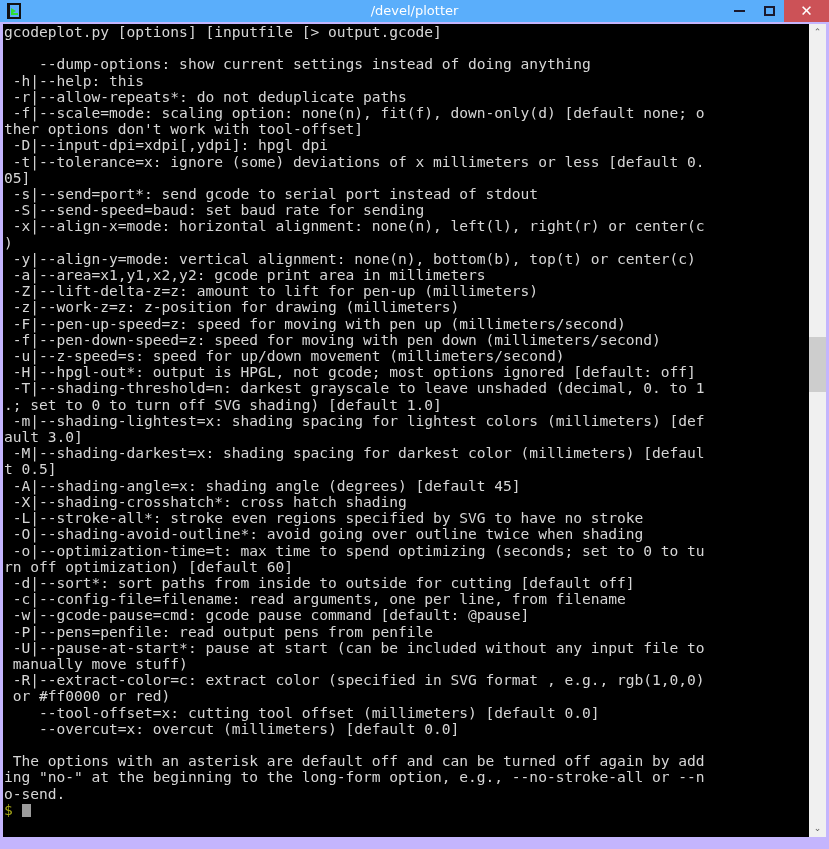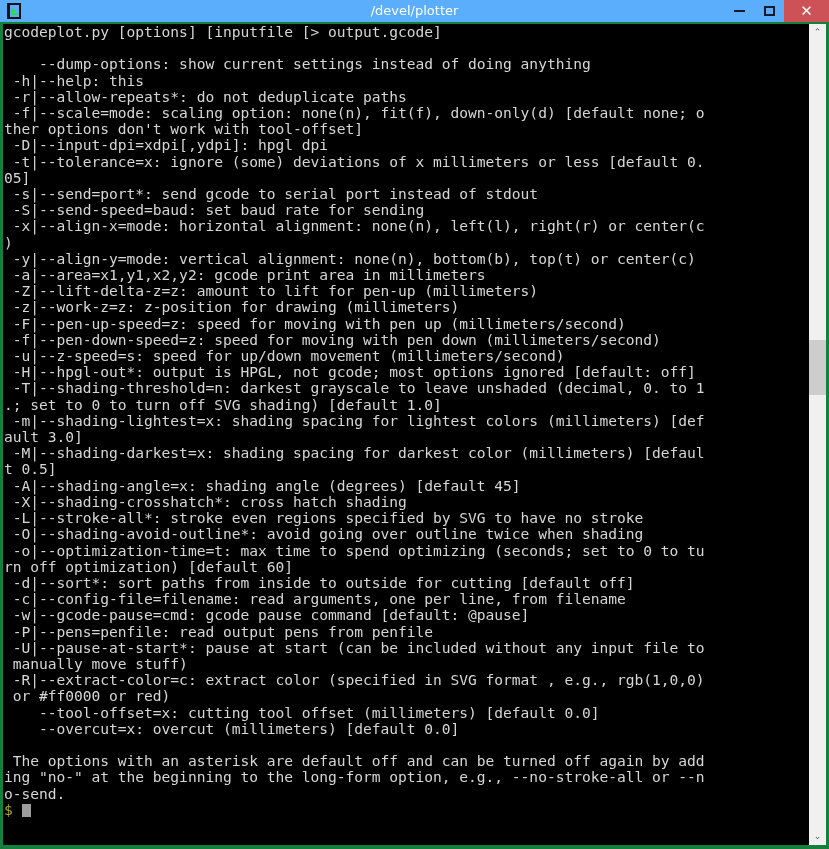--- a/index.html
+++ b/index.html
@@ -13,21 +13,21 @@
     height: 849px;
     overflow: hidden;
     font-family: "DejaVu Sans Mono", "Liberation Mono", monospace;
   }
 
   
   .window {
     position: relative;
     width: 829px;
     height: 849px;
-    background: #15803d;
+    background: #c4b5fd;
     box-sizing: border-box;
     display: flex;
     flex-direction: column;
   }
 
   
   .titlebar {
     height: 22px;
     flex: 0 0 22px;
     background: #5aaefb;
@@ -118,21 +118,21 @@
     width: 45px;
     background: #cc5257;
     color: #ffffff;
     font-size: 15px;
   }
 
   
   .body-area {
     flex: 1 1 auto;
     display: flex;
-    padding: 2px 3px 4px 3px;
+    padding: 2px 3px 12px 3px;
     box-sizing: border-box;
     min-height: 0;
   }
   .term {
     flex: 1 1 auto;
     background: #000000;
     overflow: hidden;
     position: relative;
     min-width: 0;
   }

